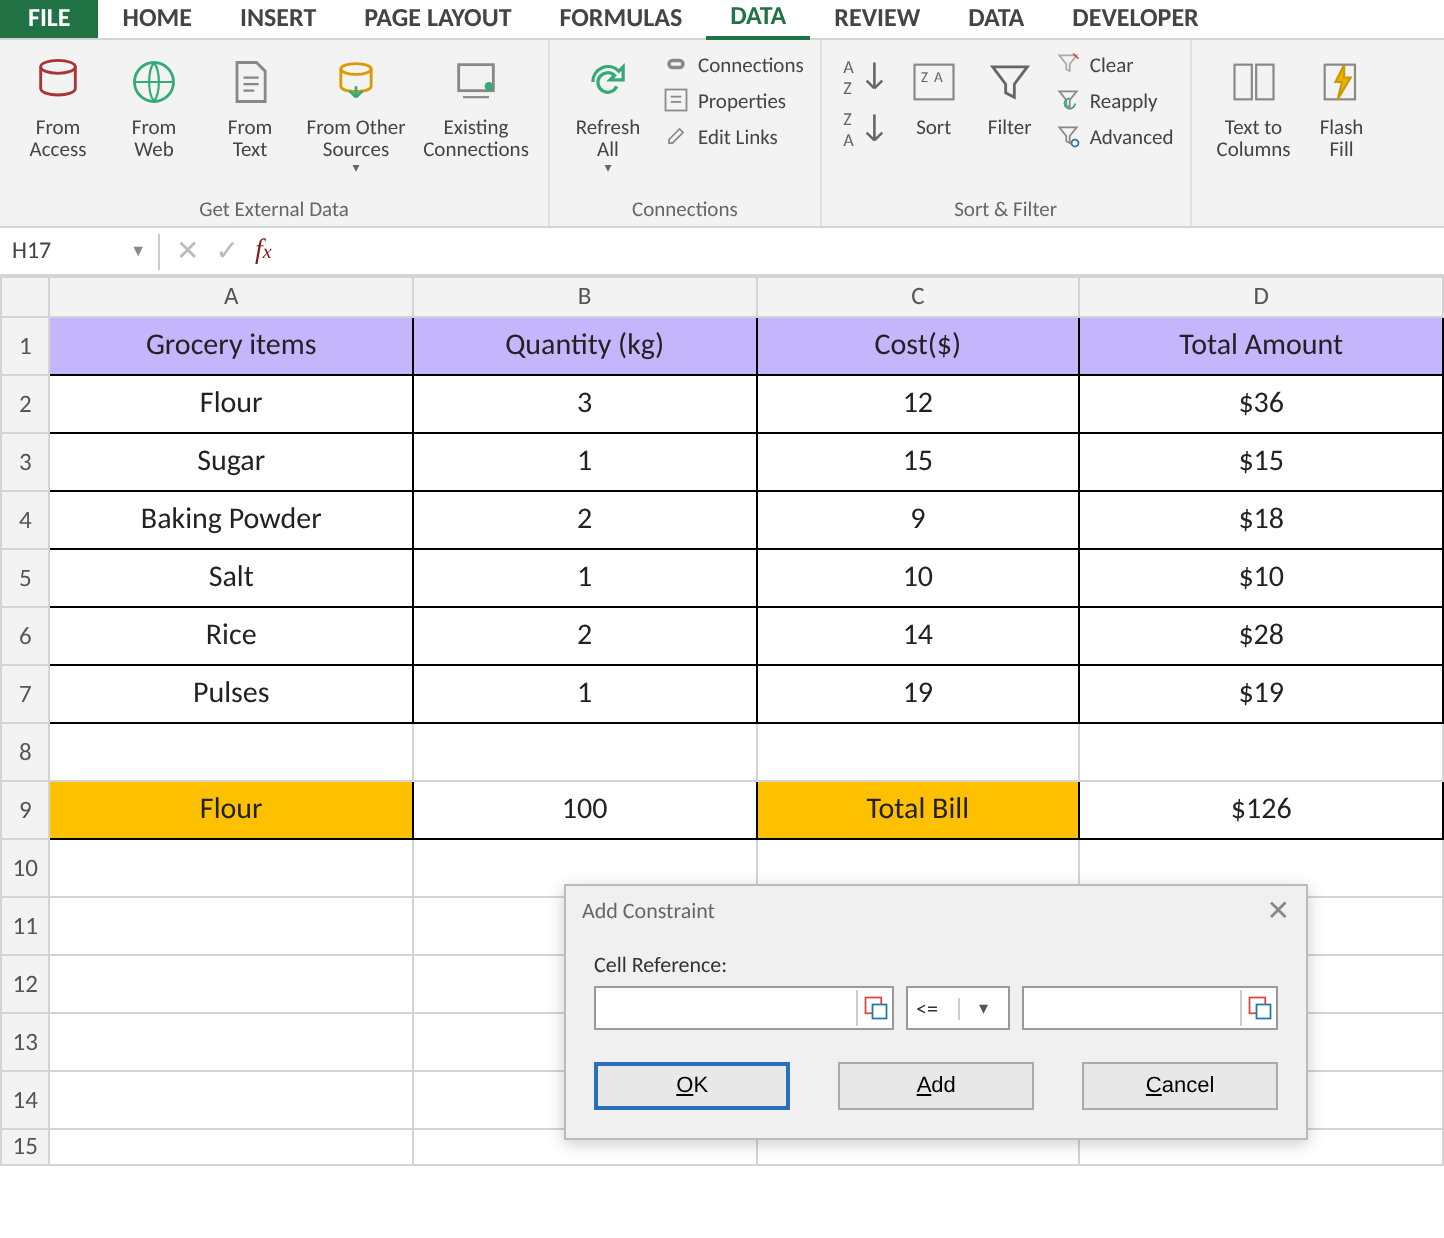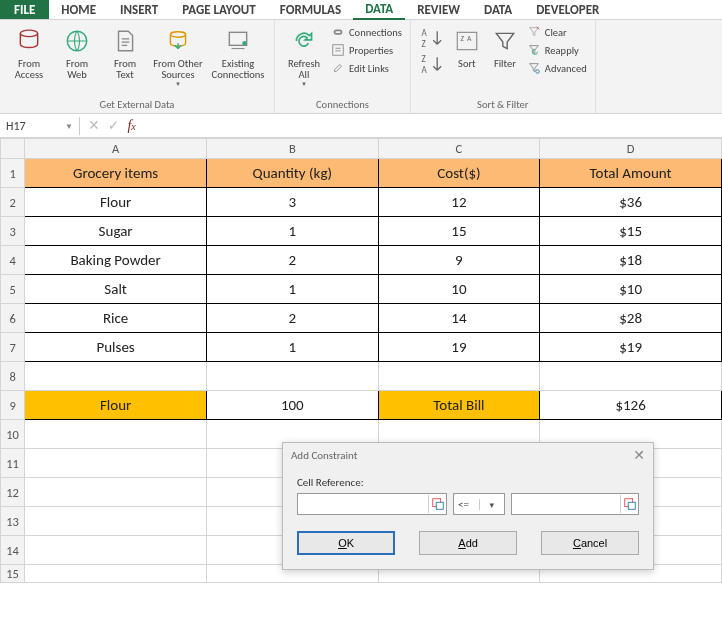--- a/index.html
+++ b/index.html
@@ -34,21 +34,21 @@
   .fx-input { flex: 1; padding: 2px 4px; }
 
   
   .sheet-wrap { position: relative; }
   .sheet { border-collapse: collapse; table-layout: fixed; width: 722px; }
   .sheet th, .sheet td { border: 1px solid #d4d4d4; text-align: center; font-weight: normal; }
   .sheet th.col { background: #f3f3f3; color: #555; font-size: 12.5px; height: 20px; }
   .sheet th.row { background: #f3f3f3; color: #555; font-size: 12.5px; width: 24px; }
   .sheet th.corner { background:#f3f3f3; width:24px; }
   .sheet td.cell { height: 29px; font-size: 15px; color: #222; }
-  .hdr { background: #fdba74; color: #000; font-weight: bold; border: 1.5px solid #000 !important; }
+  .hdr { background: #c4b5fd; color: #000; font-weight: bold; border: 1.5px solid #000 !important; }
   .datac { border: 1.5px solid #000 !important; }
   .orange { background: #ffc000; font-weight: bold; border: 1.5px solid #000 !important; }
   .plain9 { border: 1.5px solid #000 !important; }
   .halfrow td { height: 14px !important; }
 
   
   .dialog { position: absolute; left: 282px; top: 304px; width: 372px; background: #f0f0f0; border: 1px solid #bbb; box-shadow: 0 2px 8px rgba(0,0,0,.2); font-size: 11px; color: #333;}
   .dlg-title { display:flex; justify-content:space-between; align-items:center; padding: 4px 8px; color:#666;}
   .dlg-close { font-size: 14px; color:#888; cursor:pointer; }
   .dlg-body { padding: 8px 14px 4px 14px; }
@@ -236,20 +236,42 @@
               <circle cx="12" cy="12" r="2" fill="none" stroke="#27a"></circle>
             </svg>
             <span>Advanced</span>
           </div>
       </div>
     </div>
     <div class="group-label">Sort &amp; Filter</div>
   </div>
 
   <div class="group" style="border-right:none">
+    <div class="group-body">
+      <div class="rbtn" style="width:50px">
+          <div class="ico">
+            <svg viewBox="0 0 24 24">
+              <rect x="3" y="4" width="8" height="16" fill="none" stroke="#888"></rect>
+              <rect x="13" y="4" width="8" height="16" fill="none" stroke="#888"></rect>
+            </svg>
+          </div>
+          <div class="lbl">Text to
+Columns</div>
+        </div>
+      <div class="rbtn" style="width:34px">
+          <div class="ico">
+            <svg viewBox="0 0 24 24">
+              <rect x="4" y="4" width="14" height="16" fill="none" stroke="#888"></rect>
+              <path d="M13 4l-4 8h3l-2 8 6-10h-3z" fill="#e7b500" stroke="#c90"></path>
+            </svg>
+          </div>
+          <div class="lbl">Flash
+Fill</div>
+        </div>
+    </div>
     <div class="group-label">&nbsp;</div>
   </div>
 </div>
 
 <div class="fbar">
   <div class="namebox">
       <span>H17</span>
       <span class="dd">▼</span>
     </div>
   <div class="fx-icons">

